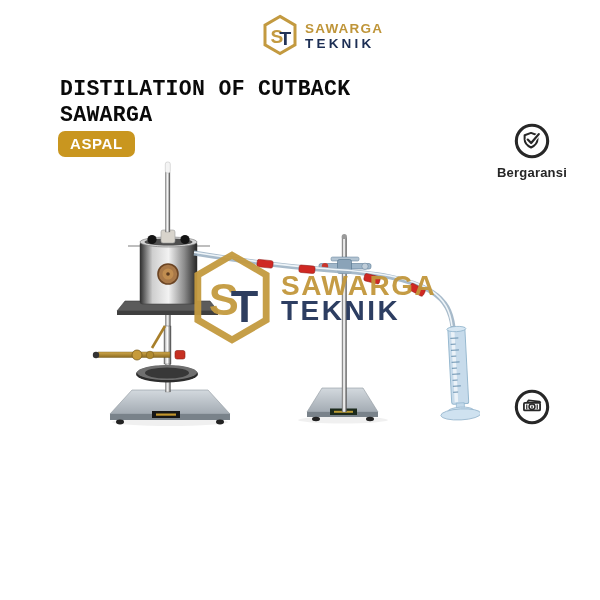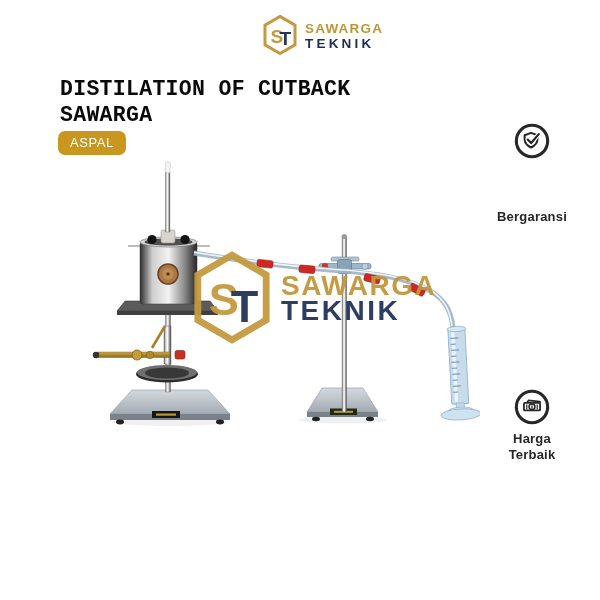--- a/index.html
+++ b/index.html
@@ -13,21 +13,21 @@
   .brand-primary{font-size:13.5px;font-weight:bold;color:#bf9539;letter-spacing:1.2px;line-height:15px;}
   .brand-secondary{font-size:13.5px;font-weight:bold;color:#1c2e54;letter-spacing:3.2px;line-height:15px;}
   
   .title{
     position:absolute;left:60px;top:76px;width:360px;
     font-family:Liberation Mono, monospace;font-weight:bold;
     font-size:21.5px;line-height:26px;color:#0a0a0a;letter-spacing:0.3px;
   }
   .badge{
     position:absolute;left:58px;top:131px;
-    background:#c9961f;color:#ffffff;font-weight:normal;font-size:13px;
+    background:#c9961f;color:#ffffff;font-weight:bold;font-size:15px;
     letter-spacing:0.6px;padding:4px 12px 5px 12px;border-radius:7px;
   }
   
   .feature{position:absolute;left:469px;width:126px;display:flex;flex-direction:column;align-items:center;}
   .feature-label{
     margin-top:5px;font-size:13px;font-weight:bold;color:#262626;
     text-align:center;line-height:16px;white-space:pre-line;letter-spacing:0.2px;
   }
   
   .watermark{position:absolute;left:191px;top:251px;display:flex;gap:8px;opacity:0.95;pointer-events:none;}
@@ -189,21 +189,21 @@
       <polygon points="30,3 55,17.5 55,50.5 30,65 5,50.5 5,17.5" fill="none" stroke="#c49a3f" stroke-width="5"></polygon>
       <text x="13" y="47" font-size="33" font-weight="bold" fill="#c49a3f" font-family="Liberation Sans, sans-serif">S</text>
       <text x="29" y="52" font-size="33" font-weight="bold" fill="#233457" font-family="Liberation Sans, sans-serif">T</text>
     </svg>
     <div class="wm-text">
       <span class="wm-primary">SAWARGA</span>
       <span class="wm-secondary">TEKNIK</span>
     </div>
   </div>
 
-  <div class="feature" style="top:122px;gap:44px;">
+  <div class="feature" style="top:122px;">
     <svg width="38" height="38" viewBox="0 0 32 32">
       <circle cx="16" cy="16" r="13.2" fill="none" stroke="#272727" stroke-width="2.6"></circle>
       <path d="M15.2 9.2 L20.6 11.2 v3.4 c0 4.2 -4.3 6.4 -5.4 6.9 -1.1 -0.5 -5.4 -2.7 -5.4 -6.9 v-3.4 Z" fill="none" stroke="#272727" stroke-width="1.7" stroke-linejoin="round"></path>
       <path d="M12.4 14.8 l2.9 2.9 L21.7 10.2" fill="none" stroke="#ffffff" stroke-width="3.6" stroke-linecap="round" stroke-linejoin="round"></path>
       <path d="M12.4 14.8 l2.9 2.9 L21.7 10.2" fill="none" stroke="#272727" stroke-width="1.9" stroke-linecap="round" stroke-linejoin="round"></path>
     </svg>
     <div class="feature-label">Bergaransi</div>
   </div>
 
 
@@ -211,17 +211,15 @@
   <div class="feature" style="top:388px;">
     <svg width="38" height="38" viewBox="0 0 32 32">
       <circle cx="16" cy="16" r="13.2" fill="none" stroke="#272727" stroke-width="2.6"></circle>
       <path d="M11.8 12.4 l1.2 -2 9.4 1.1 0.9 1" fill="none" stroke="#272727" stroke-width="1.4" stroke-linejoin="round"></path>
       <rect x="9.2" y="12.6" width="13.6" height="6.3" rx="0.8" fill="#ffffff" stroke="#272727" stroke-width="1.5" stroke-linejoin="round"></rect>
       <ellipse cx="16" cy="15.75" rx="2.5" ry="2.2" fill="none" stroke="#272727" stroke-width="1.3"></ellipse>
       <line x1="16" y1="14.8" x2="16" y2="16.8" stroke="#272727" stroke-width="1.1"></line>
       <line x1="11.6" y1="13.8" x2="11.6" y2="17.8" stroke="#272727" stroke-width="1"></line>
       <line x1="20.4" y1="13.8" x2="20.4" y2="17.8" stroke="#272727" stroke-width="1"></line>
     </svg>
-    <div class="feature-label">Harga
-Terbaik</div>
   </div>
 
 </div>
 
 </body></html>

